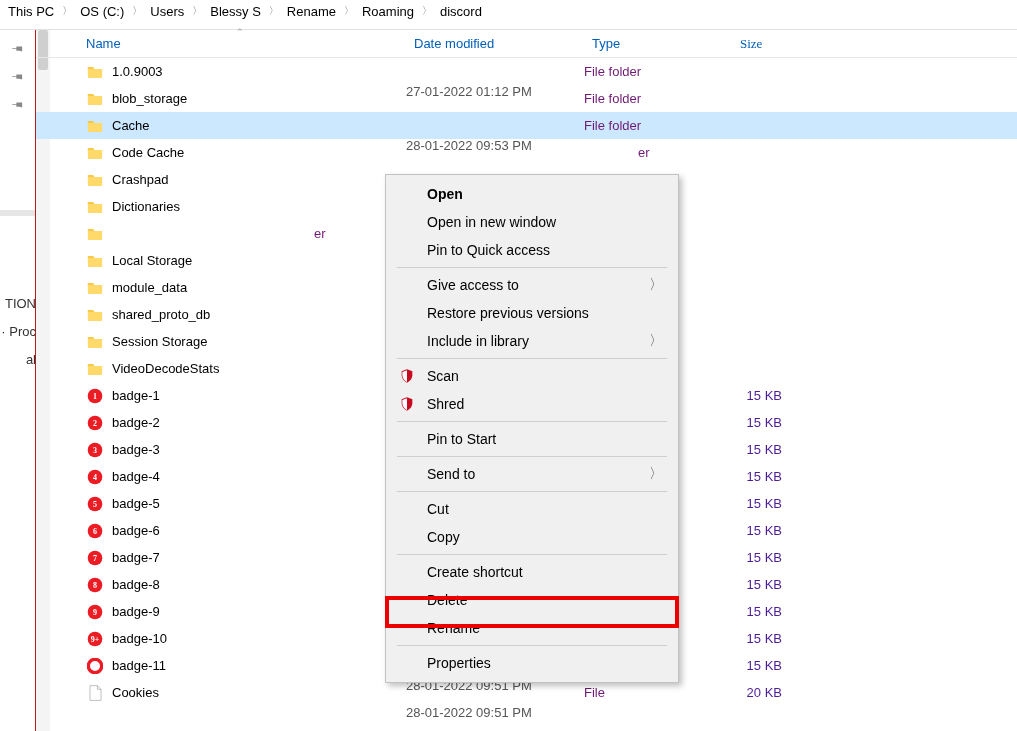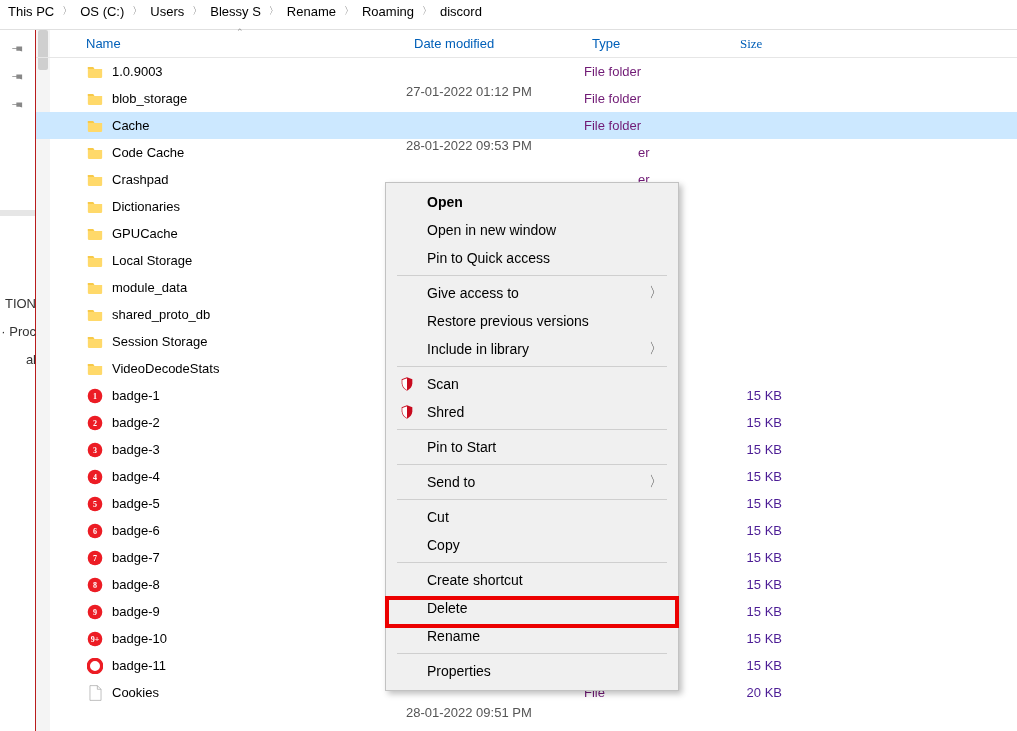--- a/index.html
+++ b/index.html
@@ -138,21 +138,21 @@
     .badge-icon {
       width: 16px; height: 16px;
     }
     .file-icon {
       width: 13px; height: 16px;
     }
     
     .ctx {
       position: absolute;
       left: 349px;
-      top: 152px;
+      top: 144px;
       width: 294px;
       background: #f0f0f0;
       border: 1px solid #c2c2c2;
       box-shadow: 3px 3px 6px rgba(0,0,0,0.25);
       font-size: 14px;
       color: #000;
       z-index: 100;
       padding: 5px 1px;
     }
     .ctx .item {
@@ -314,21 +314,20 @@
     <div class="type-cell"><span style="padding-left:54px;">er</span></div>
     <div class="size-cell"></div>
   </div>
         <div class="row">
     <div class="icon-cell">
             <svg class="folder-icon" viewBox="0 0 24 20">
               <path fill="#ffd96a" d="M1 3h8l2 3h12v12a2 2 0 0 1-2 2H3a2 2 0 0 1-2-2V3z"></path>
               <path fill="#f7c948" d="M1 3h8l2 3H1z"></path>
             </svg>
           </div>
-    <div class="name-cell">GPUCache</div>
     <div class="date-cell"></div>
     <div class="type-cell"><span style="padding-left:54px;">er</span></div>
     <div class="size-cell"></div>
   </div>
         <div class="row">
     <div class="icon-cell">
             <svg class="folder-icon" viewBox="0 0 24 20">
               <path fill="#ffd96a" d="M1 3h8l2 3h12v12a2 2 0 0 1-2 2H3a2 2 0 0 1-2-2V3z"></path>
               <path fill="#f7c948" d="M1 3h8l2 3H1z"></path>
             </svg>

